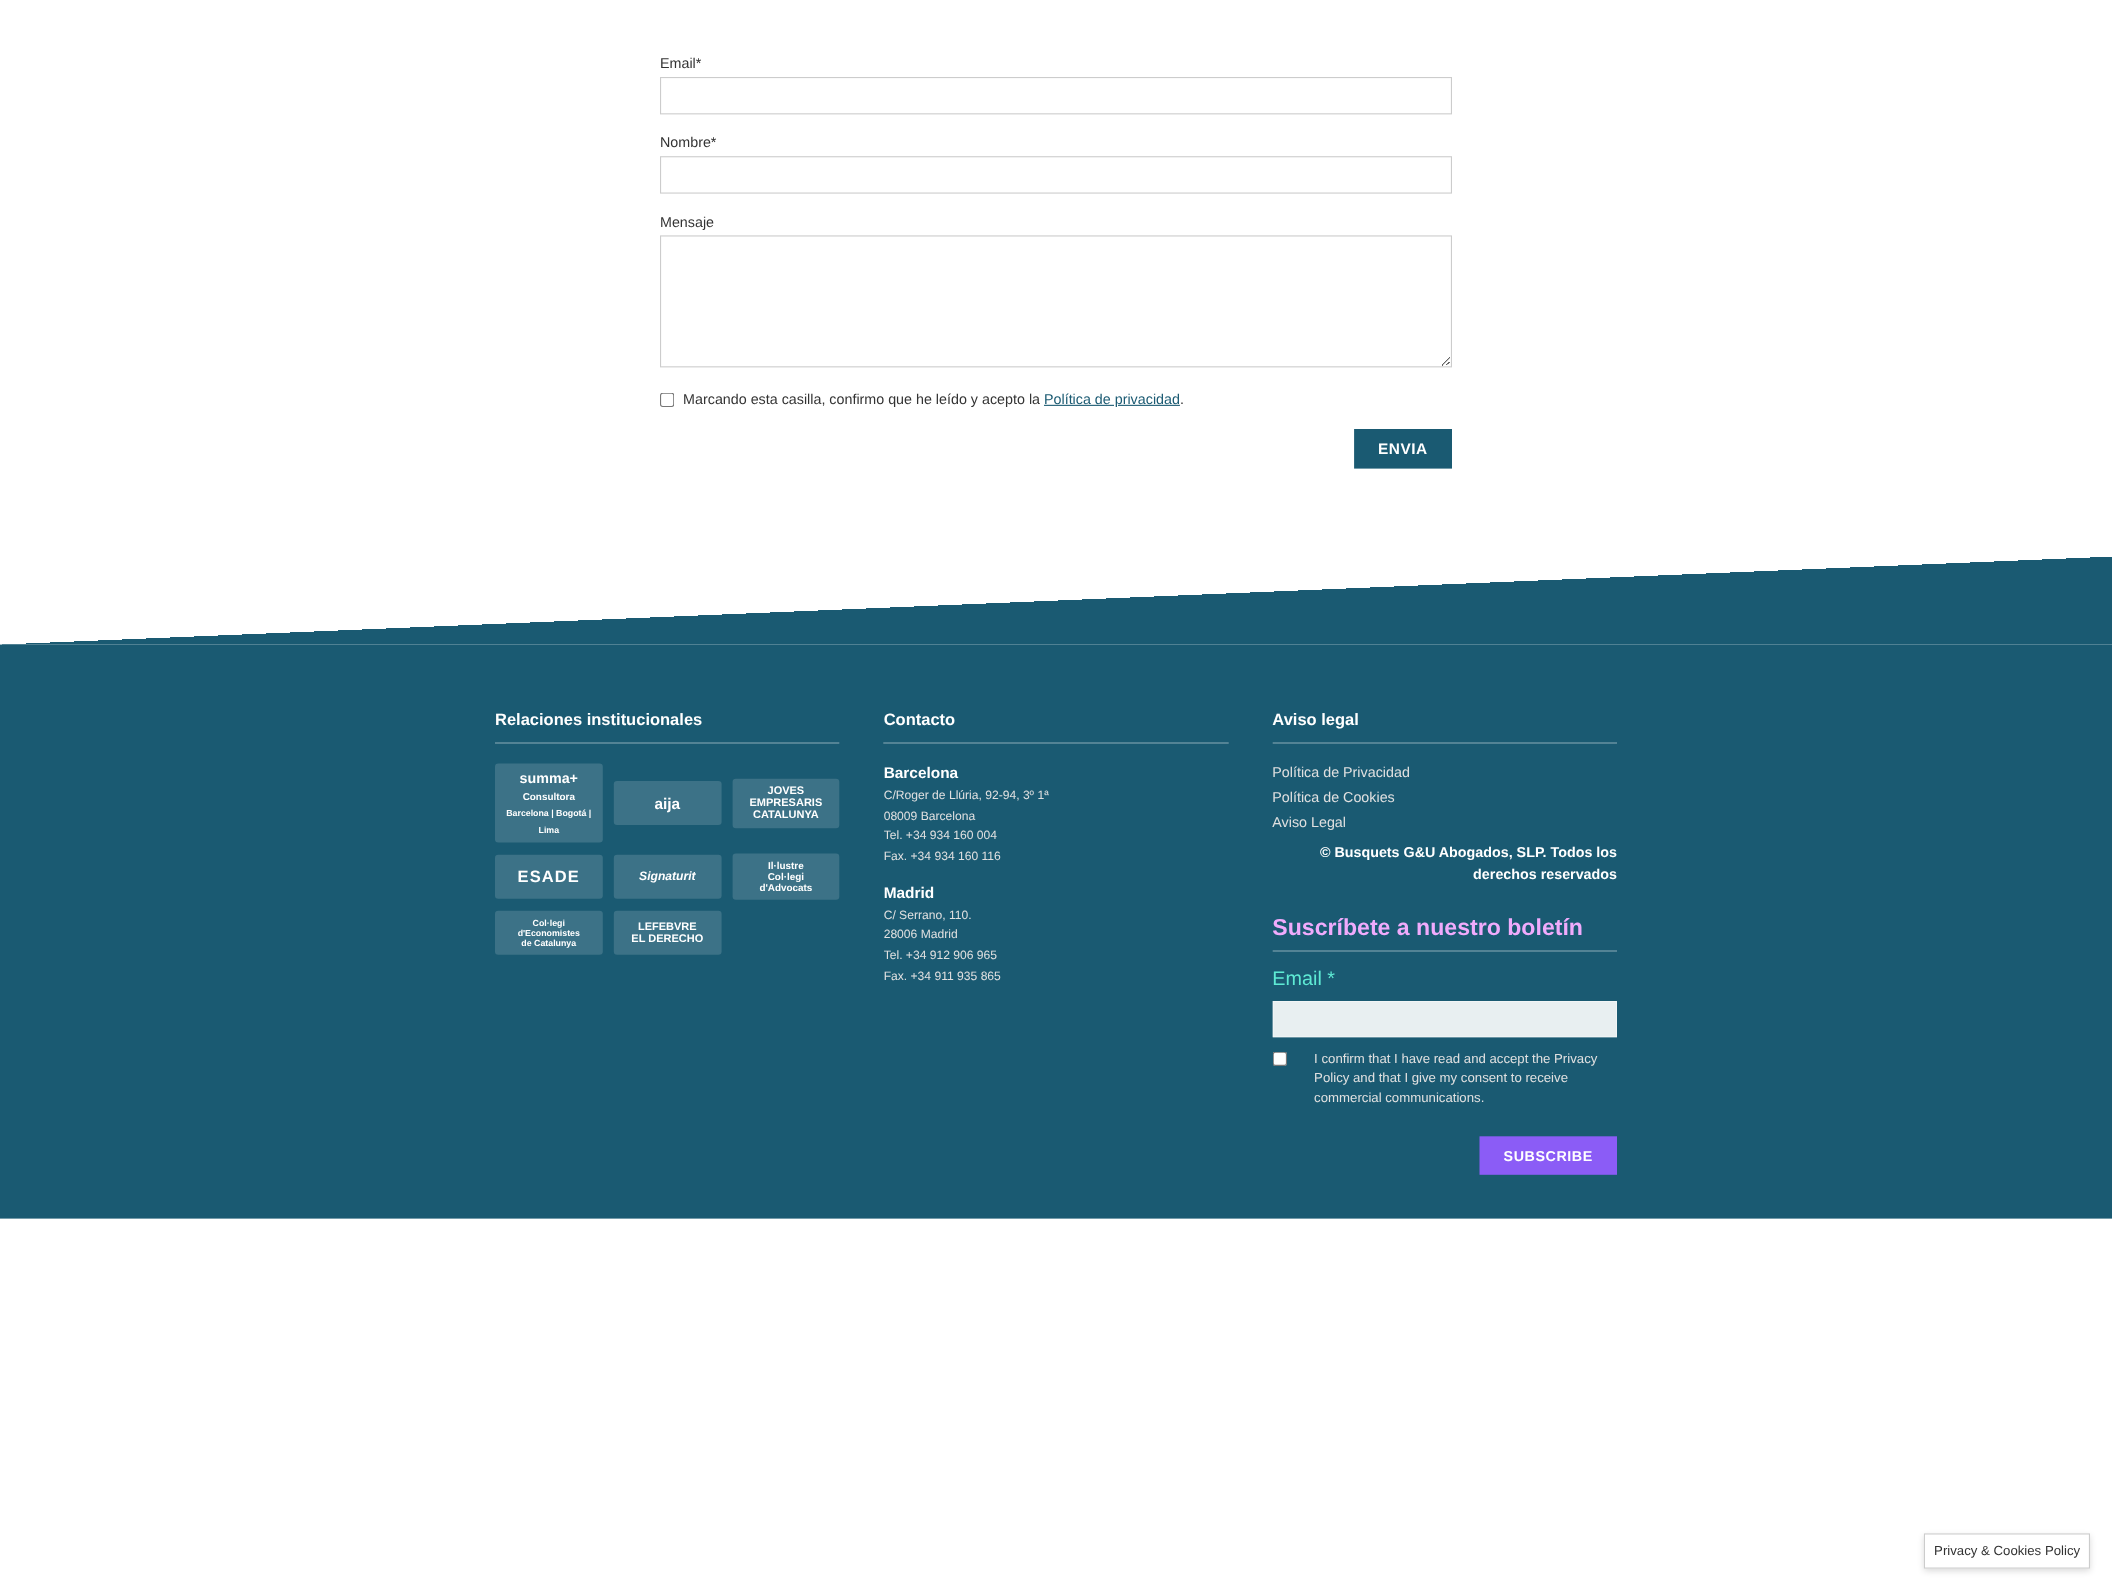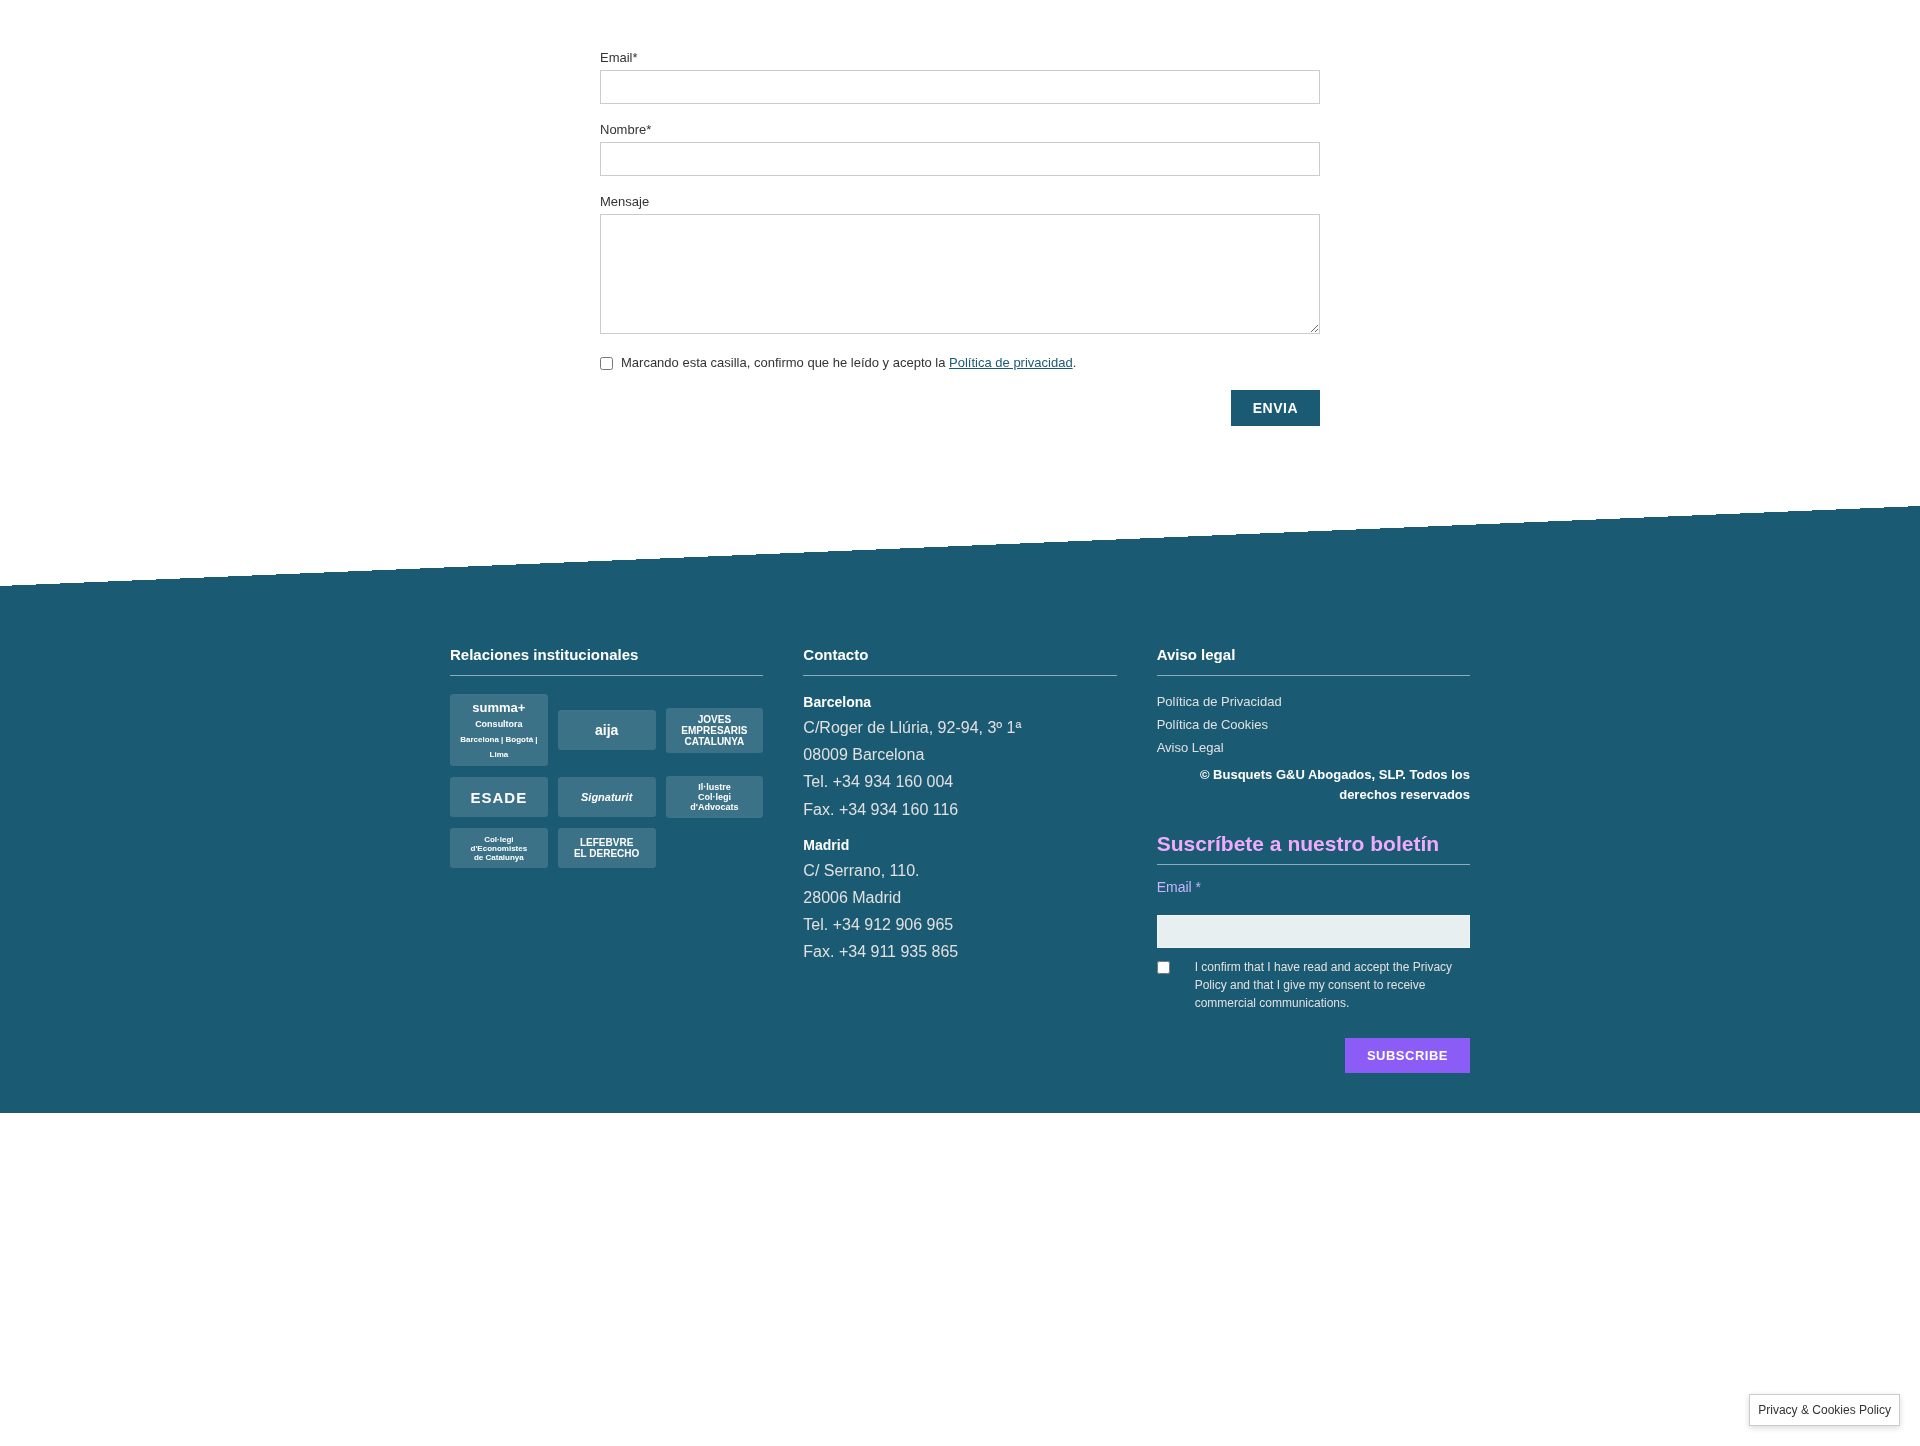--- a/index.html
+++ b/index.html
@@ -143,21 +143,21 @@
     
     .contact-city {
       font-weight: bold;
       font-size: 14px;
       margin-bottom: 4px;
       margin-top: 14px;
       color: #fff;
     }
     .contact-city:first-child { margin-top: 0; }
     .contact-info {
-      font-size: 16px;
+      font-size: 11px;
       line-height: 1.7;
       color: #e0e0e0;
     }
 
     
     .legal-link {
       display: block;
       color: #e0e0e0;
       font-size: 13px;
       text-decoration: none;
@@ -180,23 +180,23 @@
       color: #f0abfc;
       margin-top: 28px;
       margin-bottom: 8px;
     }
     .newsletter-divider {
       border: none;
       border-top: 1px solid rgba(255,255,255,0.5);
       margin-bottom: 14px;
     }
     .newsletter-label {
-      font-size: 14px;
-      color: #c4b5fd;
-      margin-bottom: 20px;
+      font-size: 18px;
+      color: #5eead4;
+      margin-bottom: 10px;
       display: block;
     }
     .newsletter-input {
       width: 100%;
       padding: 8px 10px;
       border: 1px solid rgba(255,255,255,0.4);
       background: rgba(255,255,255,0.9);
       color: #333;
       font-size: 13px;
       outline: none;

